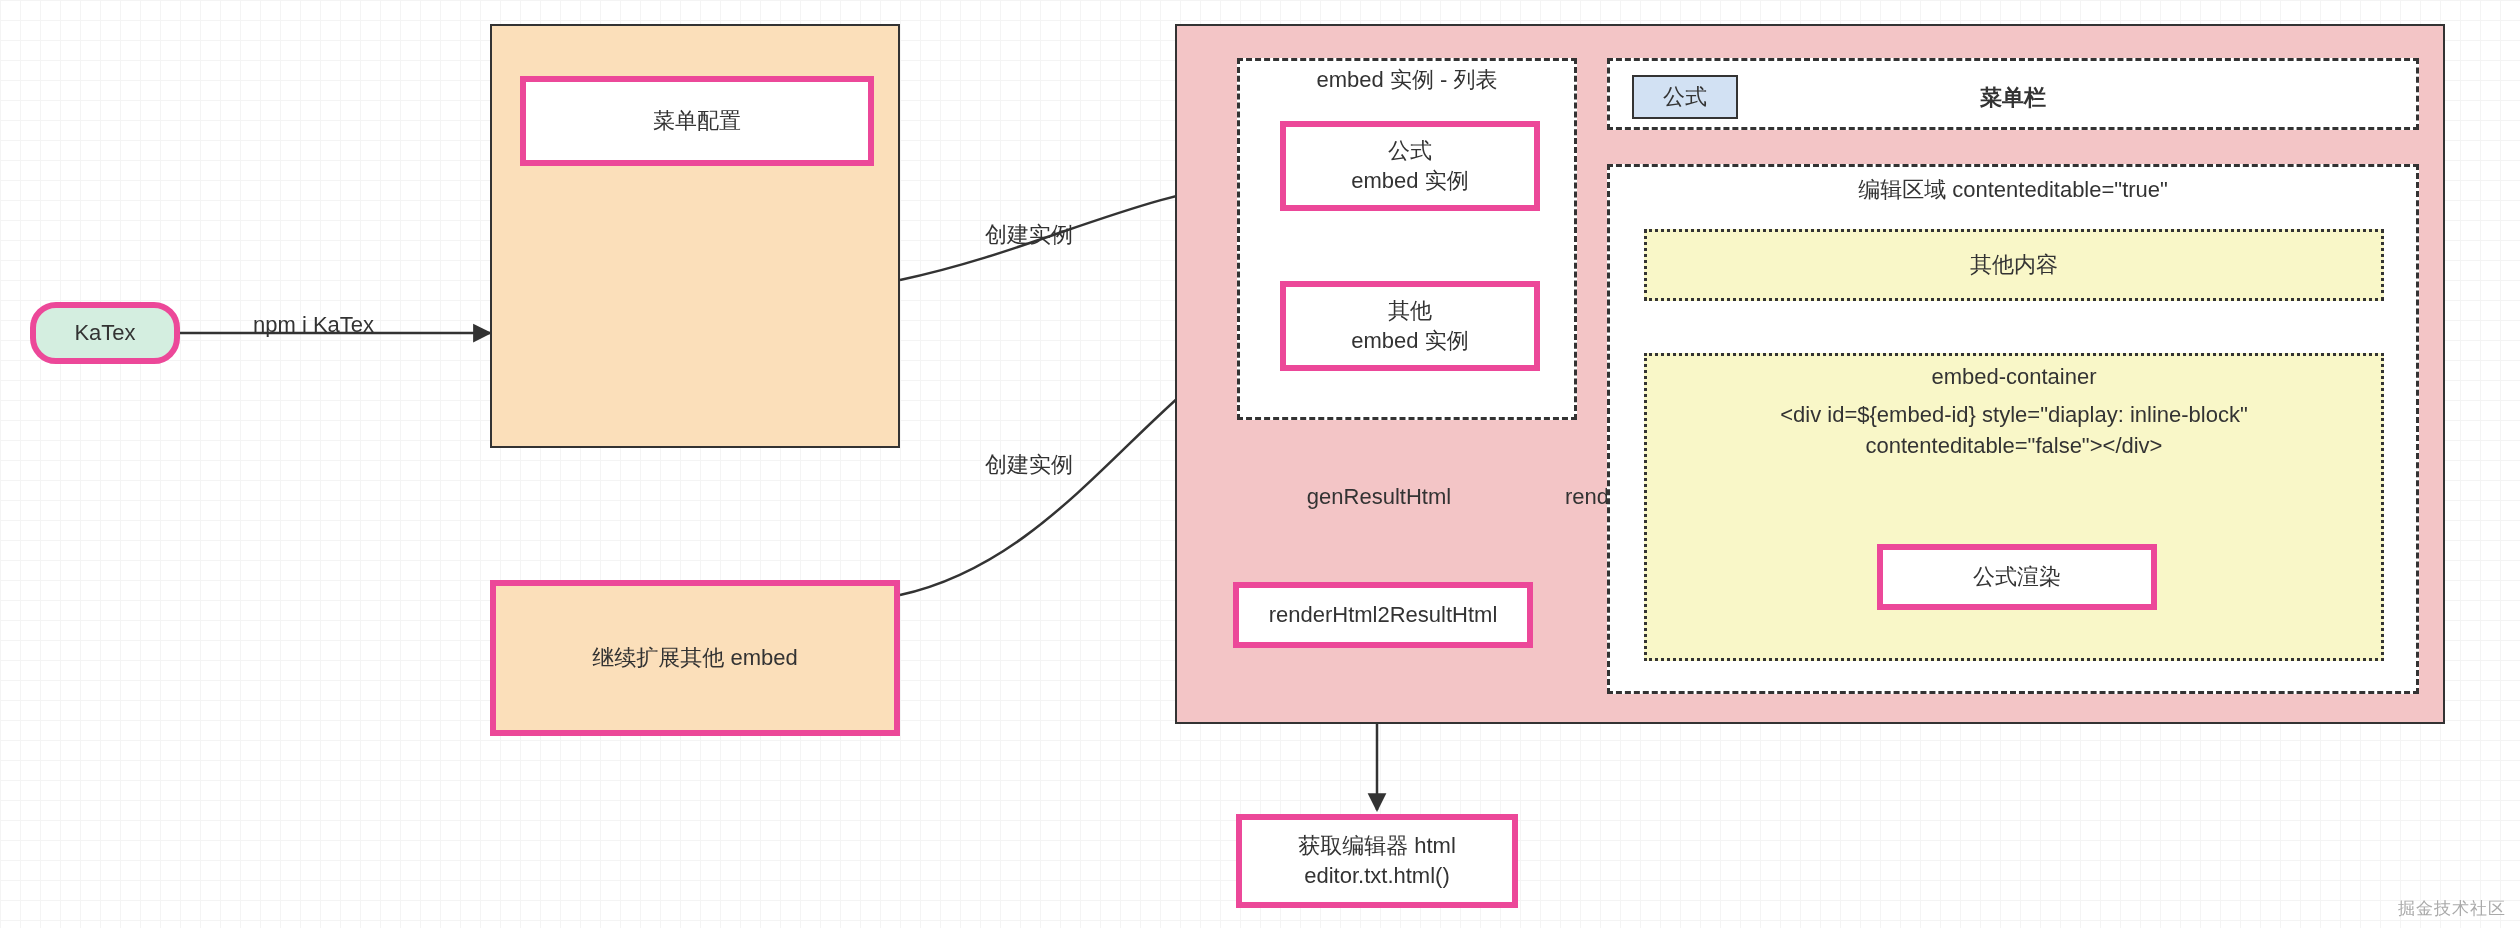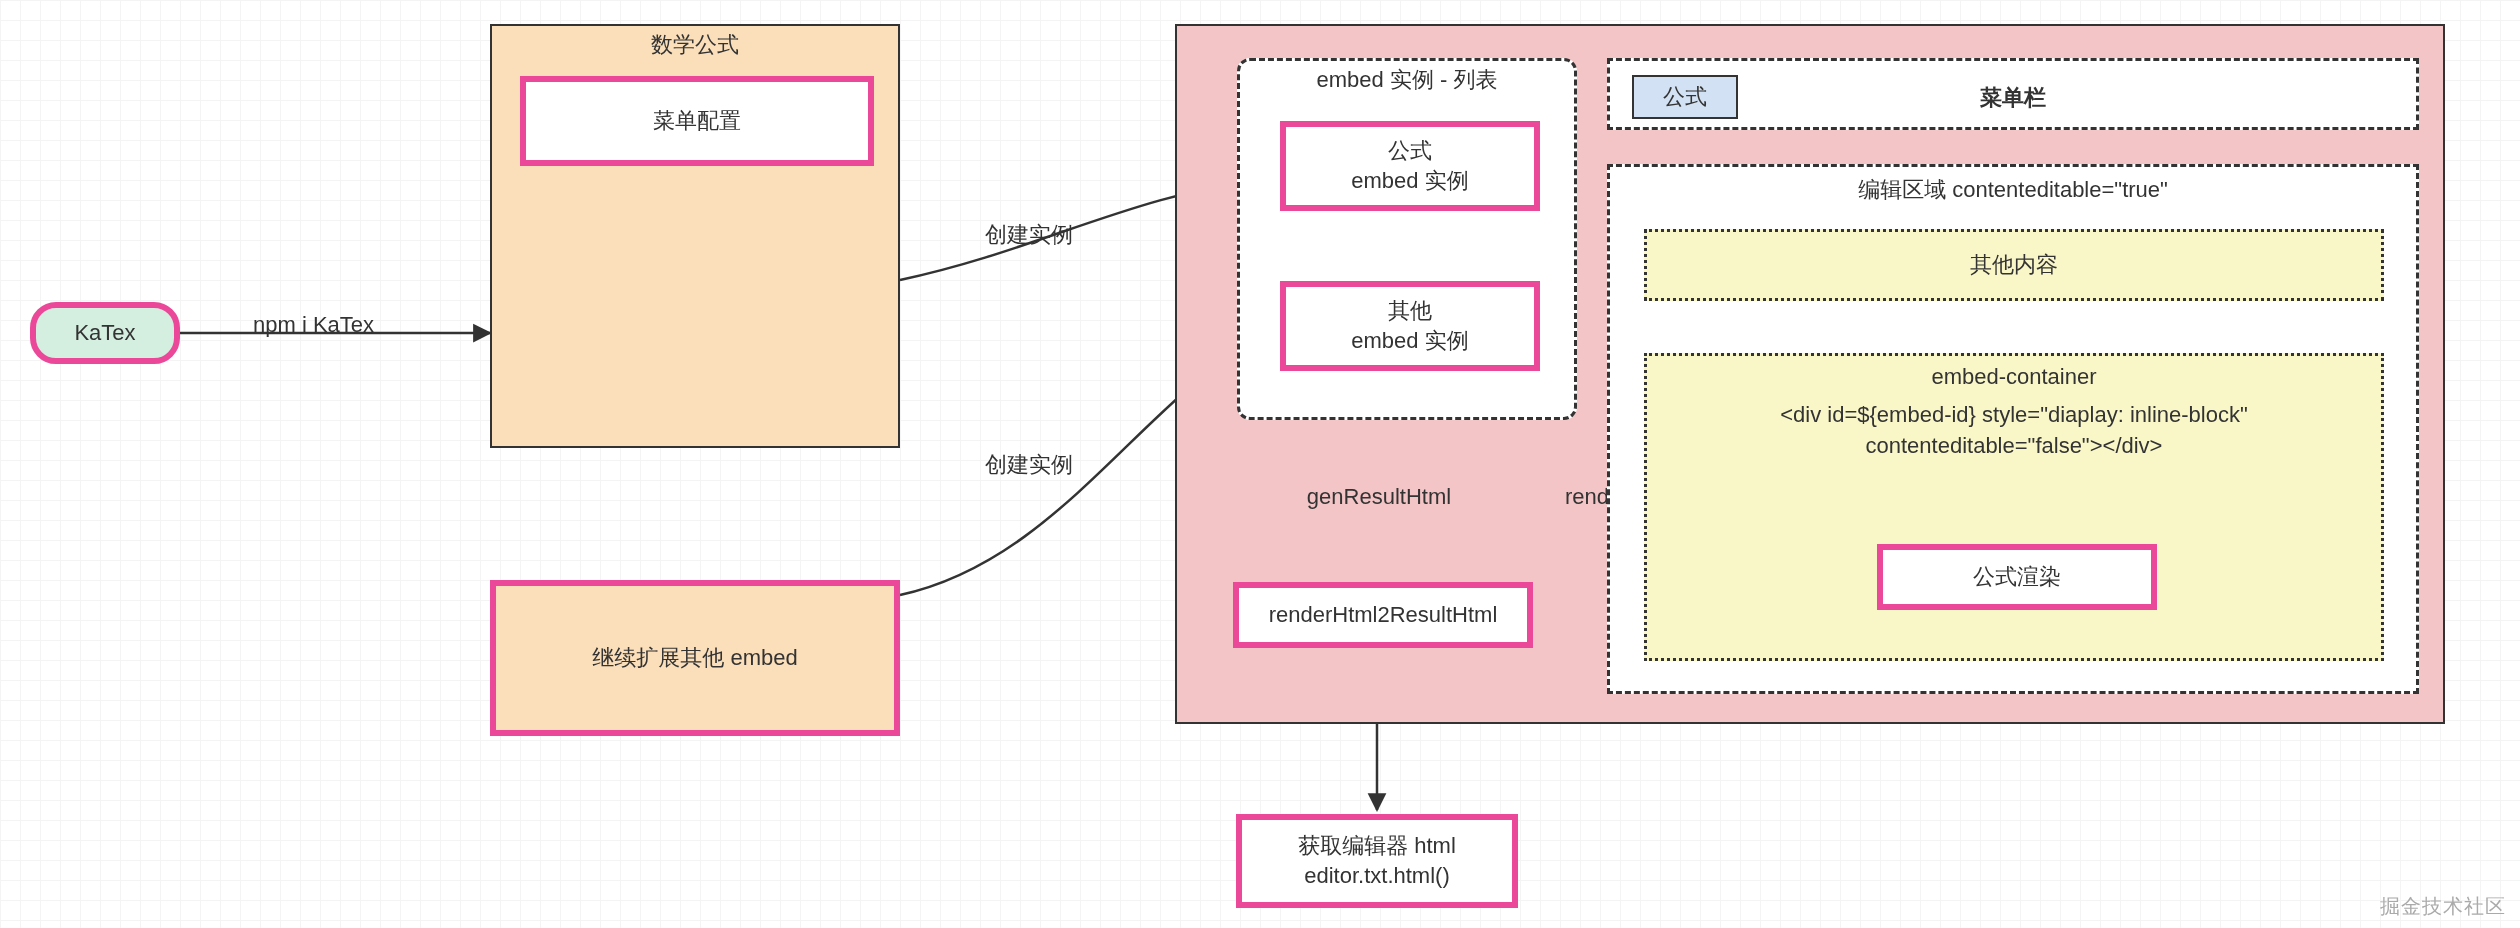--- a/index.html
+++ b/index.html
@@ -64,21 +64,21 @@
   svg.edges {
     position: absolute;
     top: 0; left: 0;
     width: 2520px; height: 928px;
     pointer-events: none;
   }
   .watermark {
     position: absolute;
     right: 14px;
     bottom: 8px;
-    font-size: 20px;
+    font-size: 17px;
     color: #aaa;
     letter-spacing: 1px;
   }
 </style>
 </head>
 <body>
 
 <svg class="edges">
   <defs>
     <marker id="arrow" viewBox="0 0 12 12" refX="10" refY="6" markerWidth="9" markerHeight="9" orient="auto-start-reverse">
@@ -99,38 +99,37 @@
   <path d="M1605 456 C 1565 500, 1580 545, 1557 572 C 1545 586, 1535 598, 1525 606" fill="none" stroke="#333" stroke-width="2.5" marker-end="url(#arrow)"></path>
 </svg>
 
 <div class="node green" style="left:30px; top:302px; width:150px; height:62px;">
   <span>KaTex</span>
 </div>
 
 <div class="label-free" style="left:253px; top:312px;">npm i KaTex</div>
 
 <div class="container orange" style="left:490px; top:24px; width:410px; height:424px;">
-  <div class="container-label">数学公式</div>
 
   <div class="node" style="left:28px; top:50px; width:354px; height:90px;">
     <span>菜单配置</span>
   </div>
 
 </div>
 
 <div class="node orange" style="left:490px; top:540px; width:410px; height:156px;margin-top:40px;">
   <span>继续扩展其他 embed</span>
 </div>
 
 <div class="label-free" style="left:985px; top:220px;">创建实例</div>
 <div class="label-free" style="left:985px; top:450px;">创建实例</div>
 
 <div class="container pink" style="left:1175px; top:24px; width:1270px; height:700px;">
 
-  <div class="dashed-box" style="left:60px; top:32px; width:340px; height:362px;border-radius:13px;">
+  <div class="dashed-box" style="left:60px; top:32px; width:340px; height:362px;">
     <div class="container-label">embed 实例 - 列表</div>
     <div class="node" style="left:40px; top:60px; width:260px; height:90px; white-space:pre-line;">
       <span>公式
 embed 实例</span>
     </div>
     <div class="node" style="left:40px; top:220px; width:260px; height:90px; white-space:pre-line;">
       <span>其他
 embed 实例</span>
     </div>
   </div>

